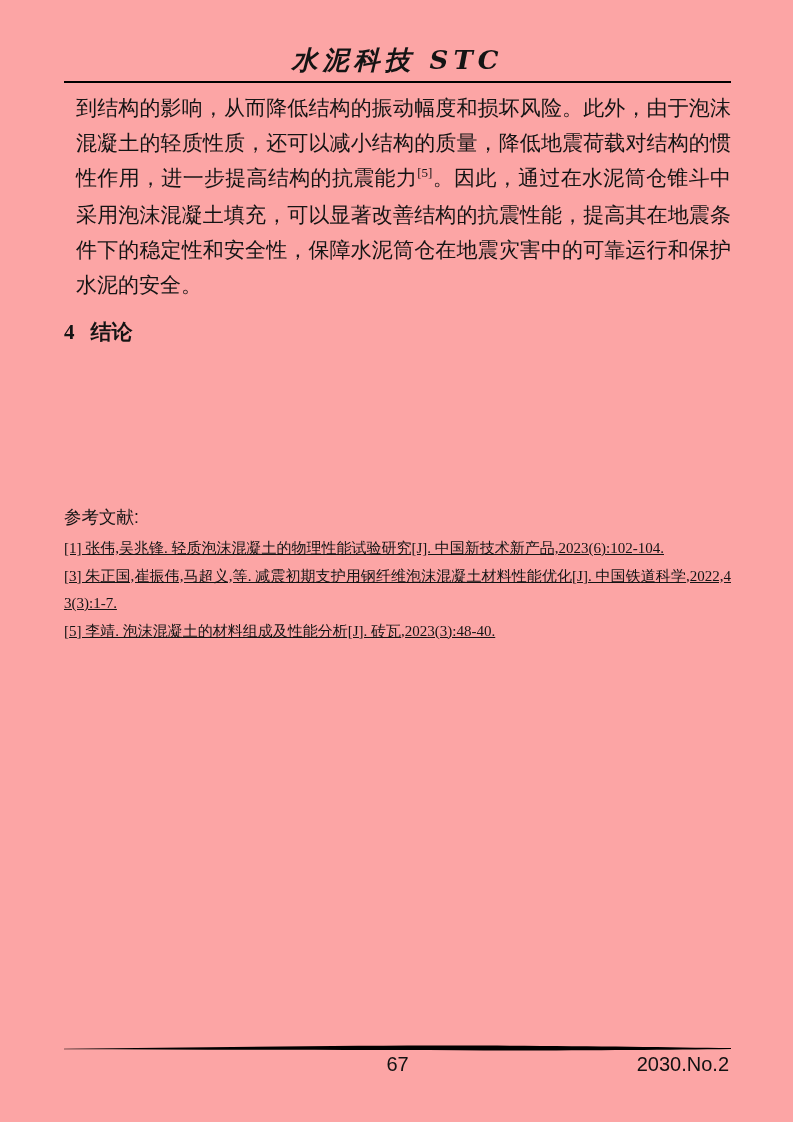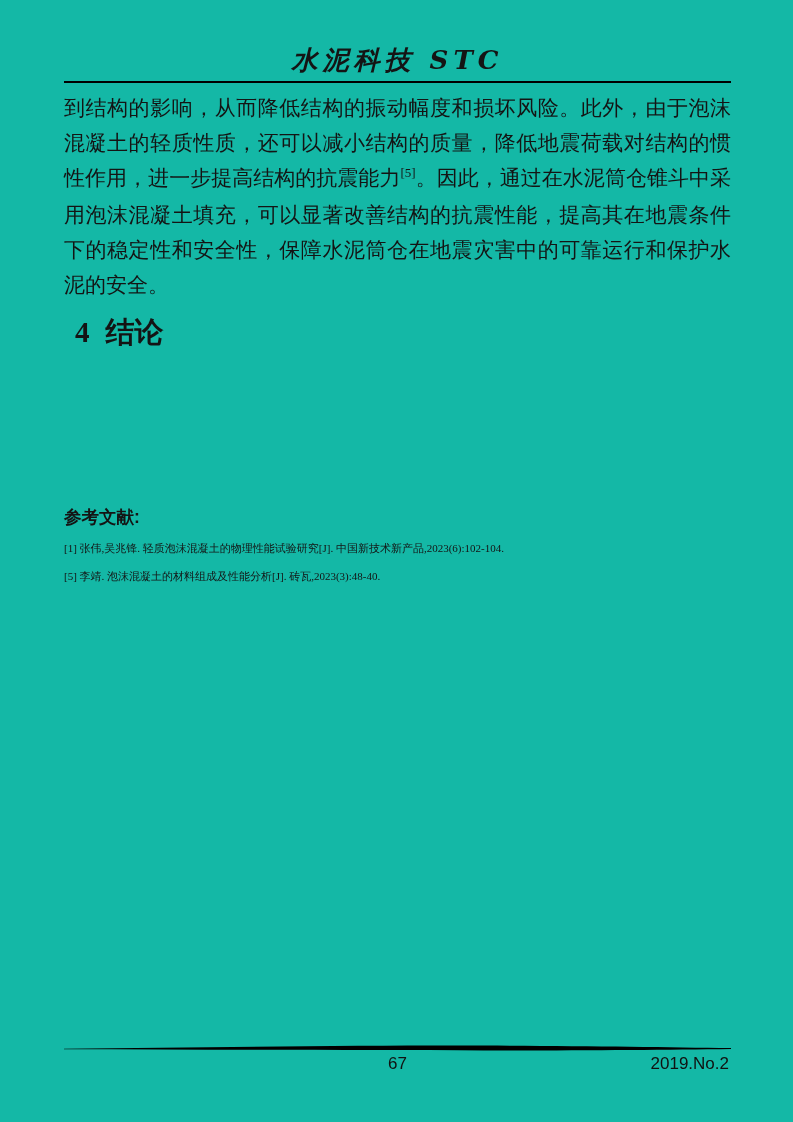--- a/index.html
+++ b/index.html
@@ -1,21 +1,21 @@
 <!DOCTYPE html>
 <html><head>
 <meta charset="utf-8">
 <style>
   html, body { margin: 0; padding: 0; background: #9e9e9e; }
   .page {
     position: relative;
     width: 793px;
     height: 1122px;
     margin: 0 auto;
-    background: #14b8a6;
+    background: #fca5a5;
     color: #141414;
     font-family: "Liberation Serif", "DejaVu Serif", serif;
     overflow: hidden;
   }
   .content {
     position: absolute;
     left: 64px;
     width: 667px;
     top: 0;
   }
@@ -34,68 +34,69 @@
     margin-top: 5px;
     border: none;
     border-top: 2.5px solid #000;
     height: 0;
   }
   
   .para {
     font-size: 21px;
     line-height: 35px;
     text-align: justify;
-    margin: 4px 0 0 0;
+    margin: 4px 0 0 12px;
     word-break: break-all;
   }
   .para.indent { text-indent: 42px; }
   .cite-sup {
     font-size: 13px;
     position: relative;
     top: -8px;
     letter-spacing: 0;
   }
   .section-heading {
-    margin: 14px 0 12px 11px;
+    margin: 14px 0 12px 0;
     font-family: "Liberation Sans", "DejaVu Sans", sans-serif;
     font-weight: bold;
-    font-size: 29px;
+    font-size: 21px;
     line-height: 30px;
   }
   .section-number {
     font-family: "Liberation Serif", serif;
     margin-right: 16px;
   }
   
   .references { margin-top: 158px; }
   .ref-heading {
     font-family: "Liberation Sans", "DejaVu Sans", sans-serif;
-    font-weight: bold;
+    font-weight: normal;
     font-size: 17.5px;
     line-height: 24px;
     margin-bottom: 6px;
   }
   .ref-item {
-    font-size: 11px;
+    font-size: 15px;
     line-height: 27.5px;
     text-align: justify;
     word-break: break-all;
+    text-decoration: underline;
   }
   
   .footer {
     position: absolute;
     left: 64px;
     width: 667px;
     top: 1044px;
   }
   .footer-rule { display: block; width: 667px; height: 9px; }
   .footer-row {
     position: relative;
     margin-top: 1px;
-    font-size: 17px;
+    font-size: 20px;
     line-height: 20px;
     font-family: "Liberation Sans", "DejaVu Sans", sans-serif;
     color: #111;
   }
   .page-number { display: block; text-align: center; }
   .issue-label { position: absolute; right: 2px; top: 0; }
 </style>
 </head>
 <body>
 
@@ -109,28 +110,29 @@
 
     <main>
       <p class="para"><span>到结构的影响，从而降低结构的振动幅度和损坏风险。此外，由于泡沫混凝土的轻质性质，还可以减小结构的质量，降低地震荷载对结构的惯性作用，进一步提高结构的抗震能力</span><span class="cite-sup">[5]</span><span>。因此，通过在水泥筒仓锥斗中采用泡沫混凝土填充，可以显著改善结构的抗震性能，提高其在地震条件下的稳定性和安全性，保障水泥筒仓在地震灾害中的可靠运行和保护水泥的安全。</span></p>
 
       <h2 class="section-heading"><span class="section-number">4</span><span>结论</span></h2>
 
 
       <section class="references">
         <div class="ref-heading">参考文献:</div>
         <div class="ref-item">[1] 张伟,吴兆锋. 轻质泡沫混凝土的物理性能试验研究[J]. 中国新技术新产品,2023(6):102-104.</div>
+        <div class="ref-item">[3] 朱正国,崔振伟,马超义,等. 减震初期支护用钢纤维泡沫混凝土材料性能优化[J]. 中国铁道科学,2022,43(3):1-7.</div>
         <div class="ref-item">[5] 李靖. 泡沫混凝土的材料组成及性能分析[J]. 砖瓦,2023(3):48-40.</div>
       </section>
     </main>
   </div>
 
   <footer class="footer">
     <svg class="footer-rule" viewBox="0 0 667 9" preserveAspectRatio="none" aria-hidden="true">
       <path d="M0,4.8 C150,3.0 300,1.3 420,1.6 C520,1.9 600,3.1 667,4.1
                L667,5.0 C600,5.9 520,6.5 420,6.5 C300,6.4 150,5.6 0,5.2 Z" fill="#000"></path>
     </svg>
     <div class="footer-row">
       <span class="page-number">67</span>
-      <span class="issue-label">2019.No.2</span>
+      <span class="issue-label">2030.No.2</span>
     </div>
   </footer>
 </div>
 
 </body></html>

